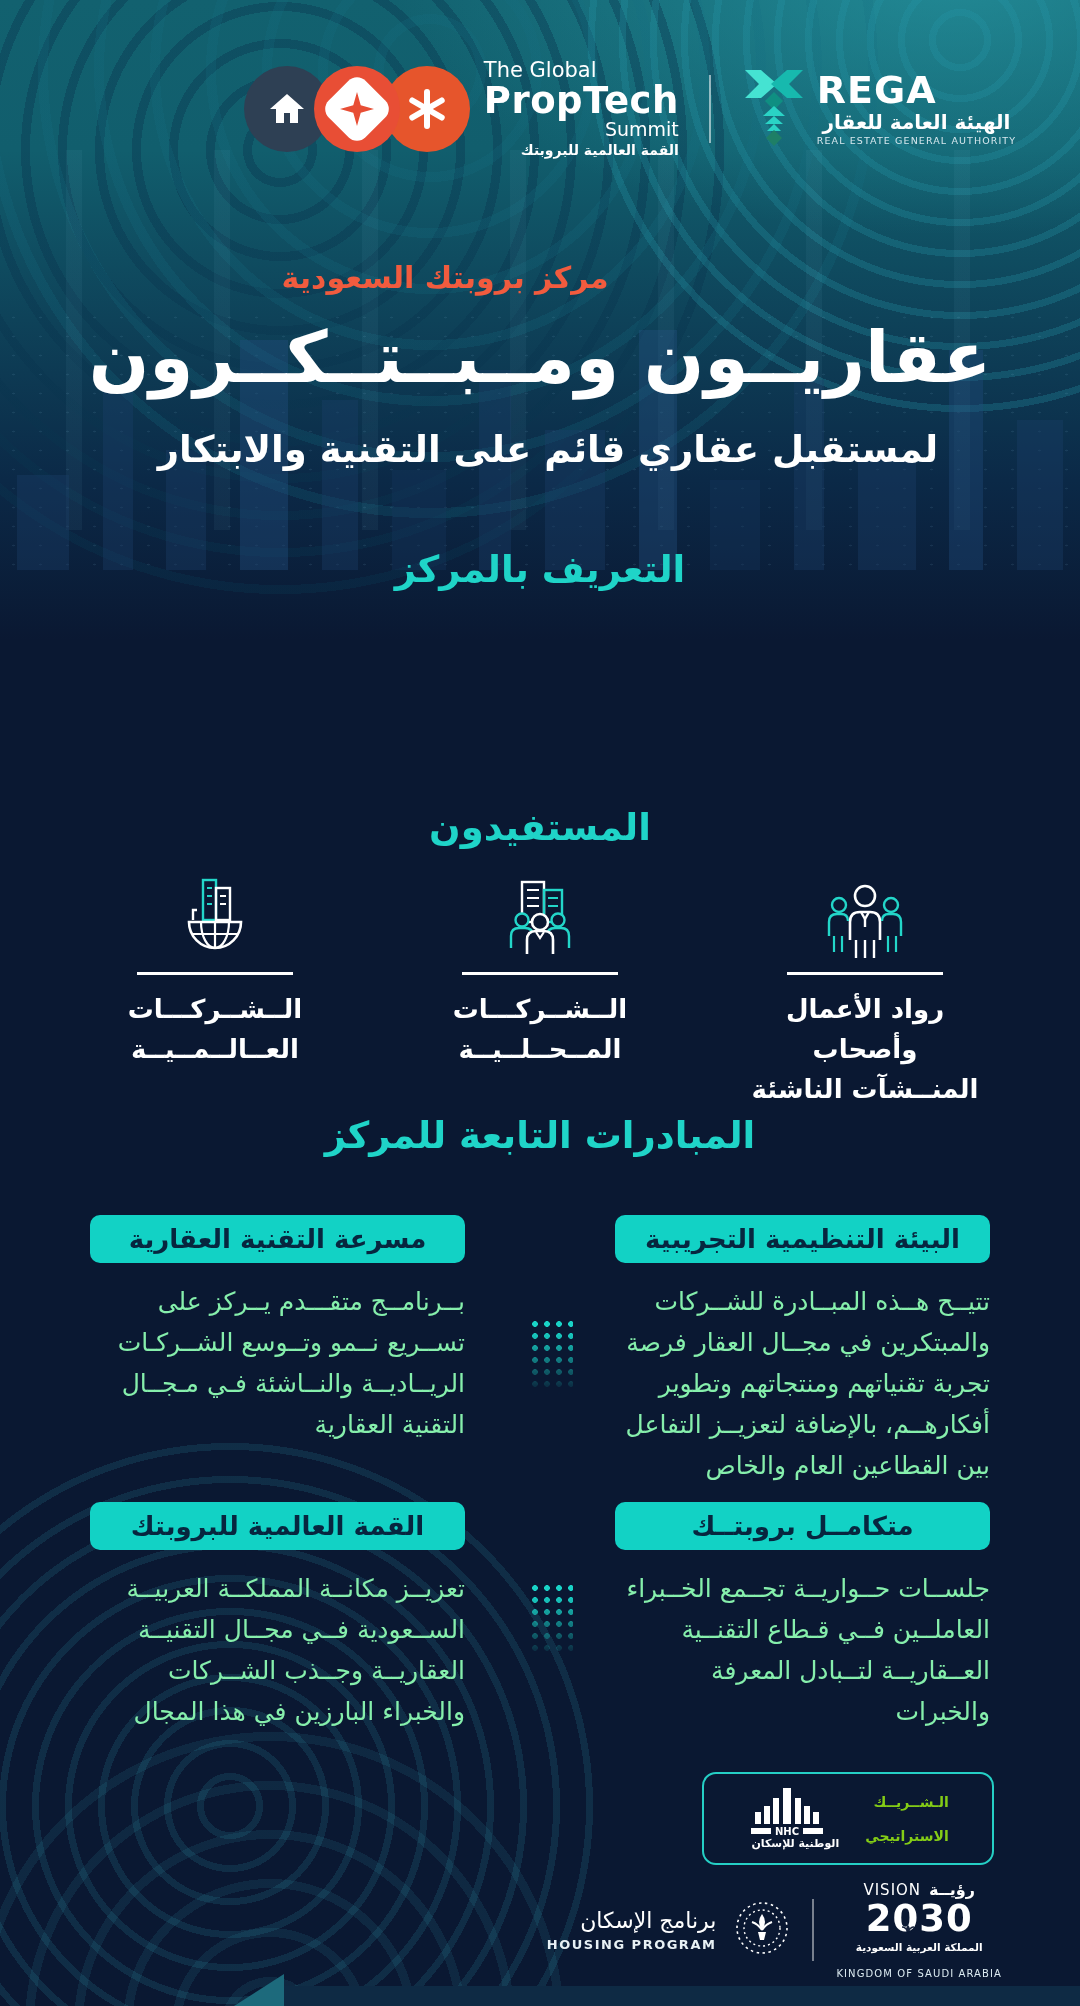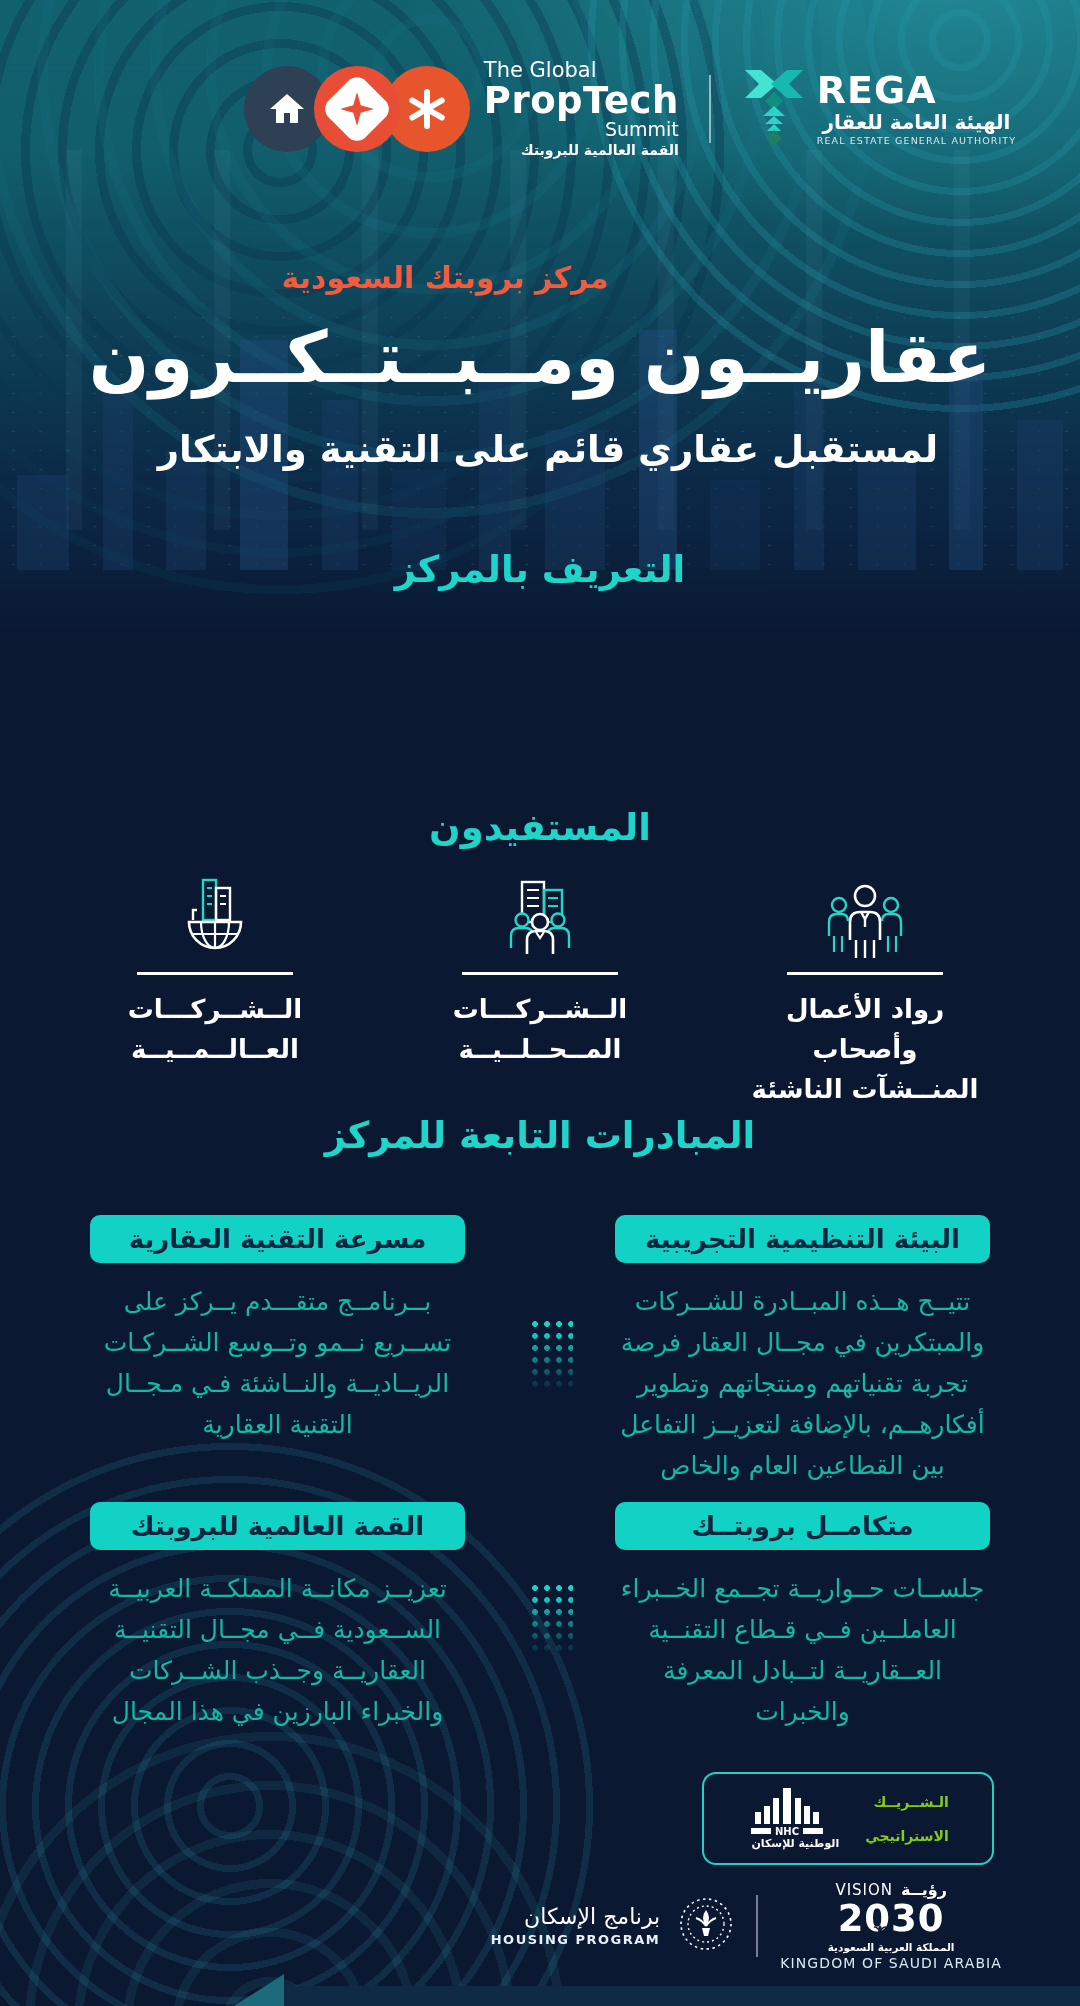--- a/index.html
+++ b/index.html
@@ -117,22 +117,22 @@
   .benef-label{margin-top:14px;text-align:center;font-size:26px;font-weight:700;line-height:40px;color:#fff;}
   
   .card{position:absolute;width:375px;}
   .card-sandbox{left:615px;top:1215px;}
   .card-accelerator{left:90px;top:1215px;}
   .card-council{left:615px;top:1502px;}
   .card-summit{left:90px;top:1502px;}
   .card-btn{width:100%;height:48px;border:none;border-radius:10px;background:#12d2c5;
     color:#07263f;font-size:26px;font-weight:700;font-family:inherit;
     display:flex;align-items:center;justify-content:center;cursor:pointer;}
-  .card-body{margin-top:18px;font-size:25px;line-height:41px;color:#14b8a6;
-    text-align:center;font-weight:400;}
+  .card-body{margin-top:18px;font-size:25px;line-height:41px;color:#86efac;
+    font-weight:400;}
   .dots-sep{position:absolute;left:529px;width:44px;height:80px;
     background-image:radial-gradient(rgba(25,211,199,1) 0 2.8px, transparent 3px);
     background-size:12px 12px;
     -webkit-mask-image:linear-gradient(180deg,#000 15%,transparent 95%);
     mask-image:linear-gradient(180deg,#000 15%,transparent 95%);}
   .dots-1{top:1318px;}
   .dots-2{top:1582px;}
   
   .partner-box{position:absolute;left:702px;top:1772px;width:292px;height:93px;
     border:2px solid #25cfc5;border-radius:14px;
@@ -147,21 +147,21 @@
   .housing .ar{font-size:22px;font-weight:400;color:#fff;}
   .housing .en{font-size:13px;letter-spacing:1.5px;color:#e8f1f5;font-weight:700;margin-top:2px;}
   .footer-divider{width:2px;height:62px;background:rgba(255,255,255,.45);margin:0 4px;}
   .vision{display:flex;flex-direction:column;align-items:center;line-height:1;}
   .vision-top{display:flex;align-items:baseline;gap:8px;direction:ltr;}
   .vision-top .en{font-size:15px;font-weight:400;letter-spacing:1px;color:#fff;text-align:right;}
   .vision-top .ar{font-size:16px;font-weight:700;color:#fff;}
   .vision-year{position:relative;font-size:37px;font-weight:700;color:#fff;letter-spacing:1px;margin-top:2px;}
   .vision-palm{position:absolute;left:33%;top:18%;opacity:.95;}
   .vision .k-ar{font-size:10.5px;font-weight:700;color:#fff;margin-top:5px;}
-  .vision .k-en{font-size:14px;letter-spacing:1.1px;color:#dcebf1;margin-top:3px;}
+  .vision .k-en{font-size:10px;letter-spacing:1.1px;color:#dcebf1;margin-top:16px;}
 </style>
 </head>
 <body>
 
 <div class="poster">
 
   <div class="bg-header"></div>
   <div class="arc-rings arcs-tl"></div>
   <div class="arc-rings arcs-tl2"></div>
   <div class="arc-rings arcs-tr"></div>

